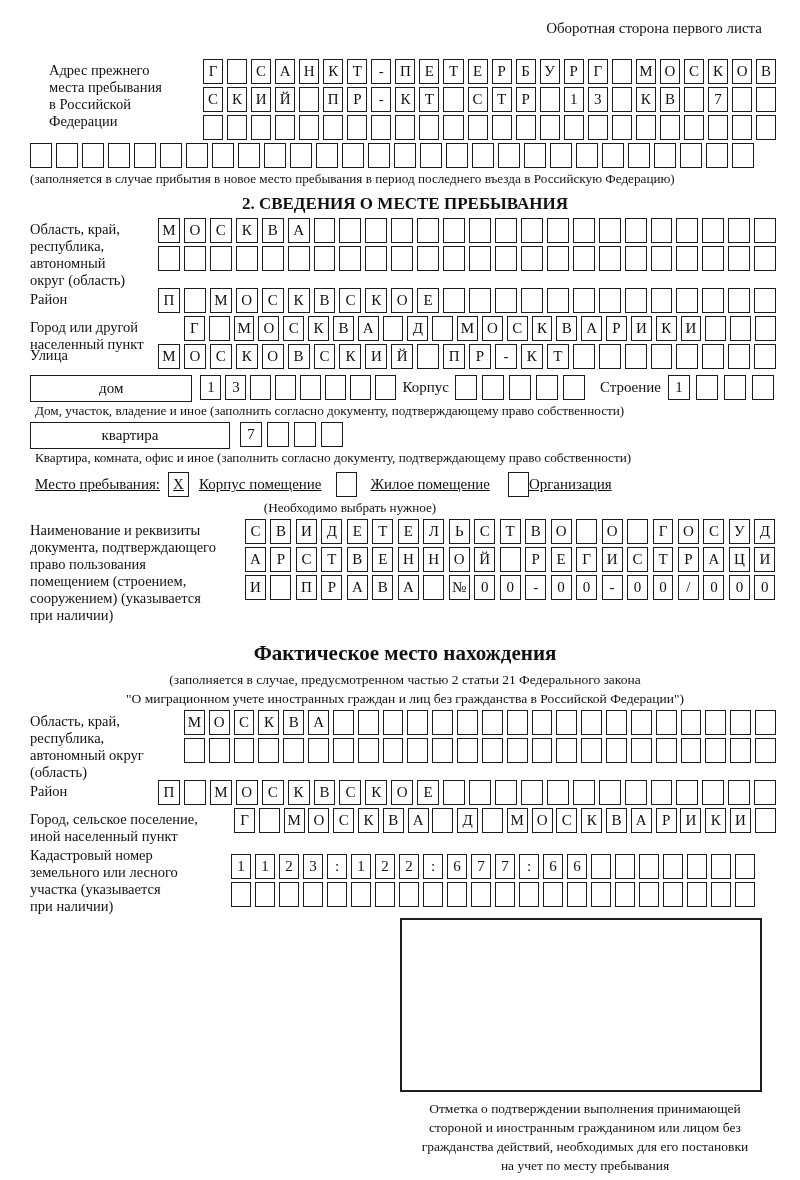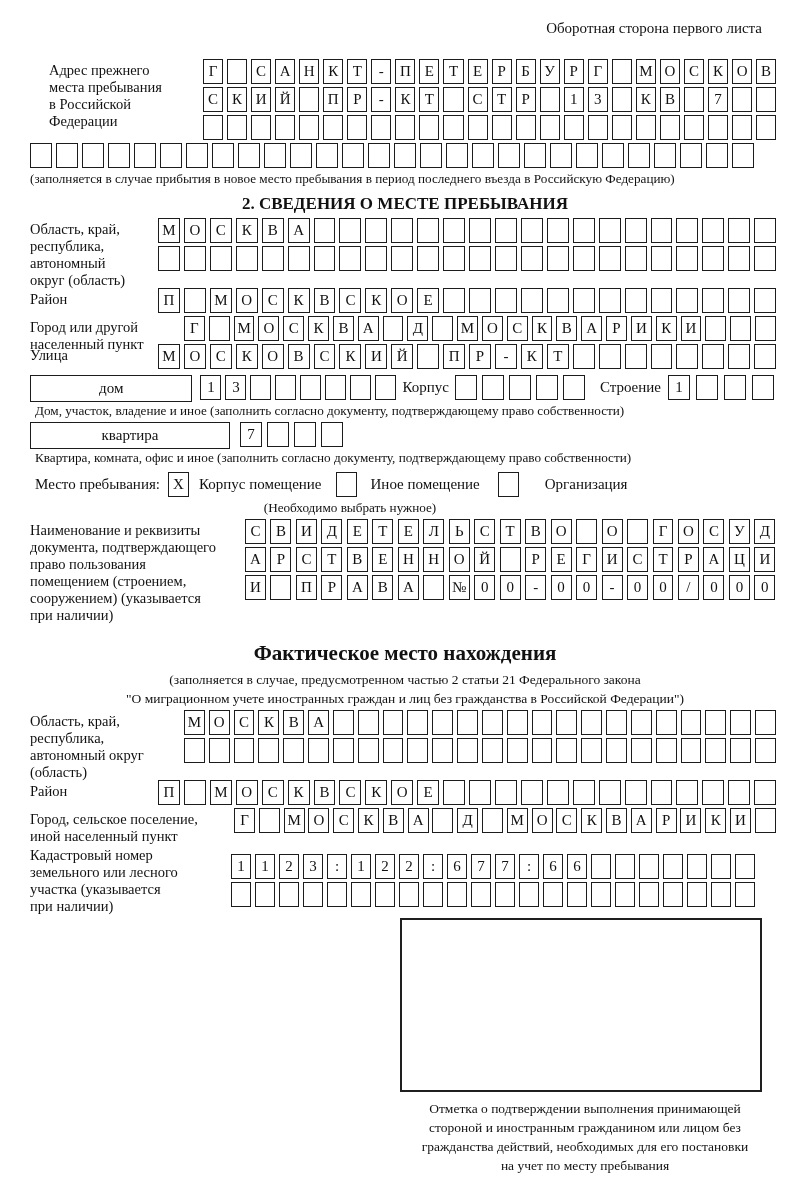--- a/index.html
+++ b/index.html
@@ -41,21 +41,21 @@
   .house-row, .apt-row { display:flex; align-items:flex-start; margin-top:3px; }
   .labelbox {
     height:27px; border:1.6px solid #1c1c1c;
     display:flex; align-items:center; justify-content:center;
     font-size:15px;
   }
   .labelbox.house { width:163px; margin-right:8px; }
   .labelbox.apt   { width:200px; margin-right:10px; }
   .inline-label { font-size:15px; padding-top:4px; white-space:nowrap; }
 
-  .stay-row { display:flex; align-items:center; margin-top:6px; font-size:15px; }
+  .stay-row { display:flex; align-items:center; margin-top:6px; font-size:15px;text-decoration:underline; }
   .checkbox {
     width:21px; height:25px; border:1.6px solid #1c1c1c;
     display:flex; align-items:center; justify-content:center;
     font-size:15px;
   }
   .stay-note { margin-left:160px; width:320px; text-align:center; font-size:13.2px; margin-top:3px; }
 
   .doc-block { margin-bottom:38px; }
 
   .fact-title { text-align:center; font-weight:bold; font-size:21px; margin-bottom:4px; }
@@ -411,25 +411,25 @@
 
   <div class="stay-row">
     <span style="margin-left:5px">Место пребывания:</span>
     <span class="checkbox" style="margin-left:8px">
       <span>X</span>
     </span>
     <span style="margin-left:10px">Корпус помещение</span>
     <span class="checkbox" style="margin-left:14px">
       <span></span>
     </span>
-    <span style="margin-left:14px">Иное помещение</span>
+    <span style="margin-left:14px">Жилое помещение</span>
     <span class="checkbox" style="margin-left:18px">
       <span></span>
     </span>
-    <span style="margin-left:26px">Организация</span>
+    <span style="">Организация</span>
   </div>
   <div class="stay-note">(Необходимо выбрать нужное)</div>
 
   <div class="field doc-block mt3" style="--lw:215px">
     <div class="flabel">
       <div>Наименование и реквизиты</div>
       <div>документа, подтверждающего</div>
       <div>право пользования</div>
       <div>помещением (строением,</div>
       <div>сооружением) (указывается</div>

